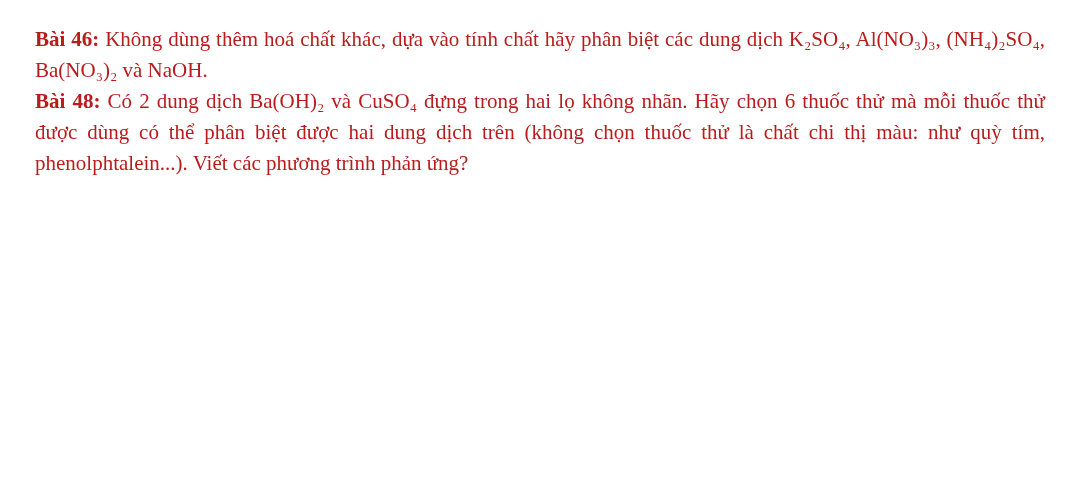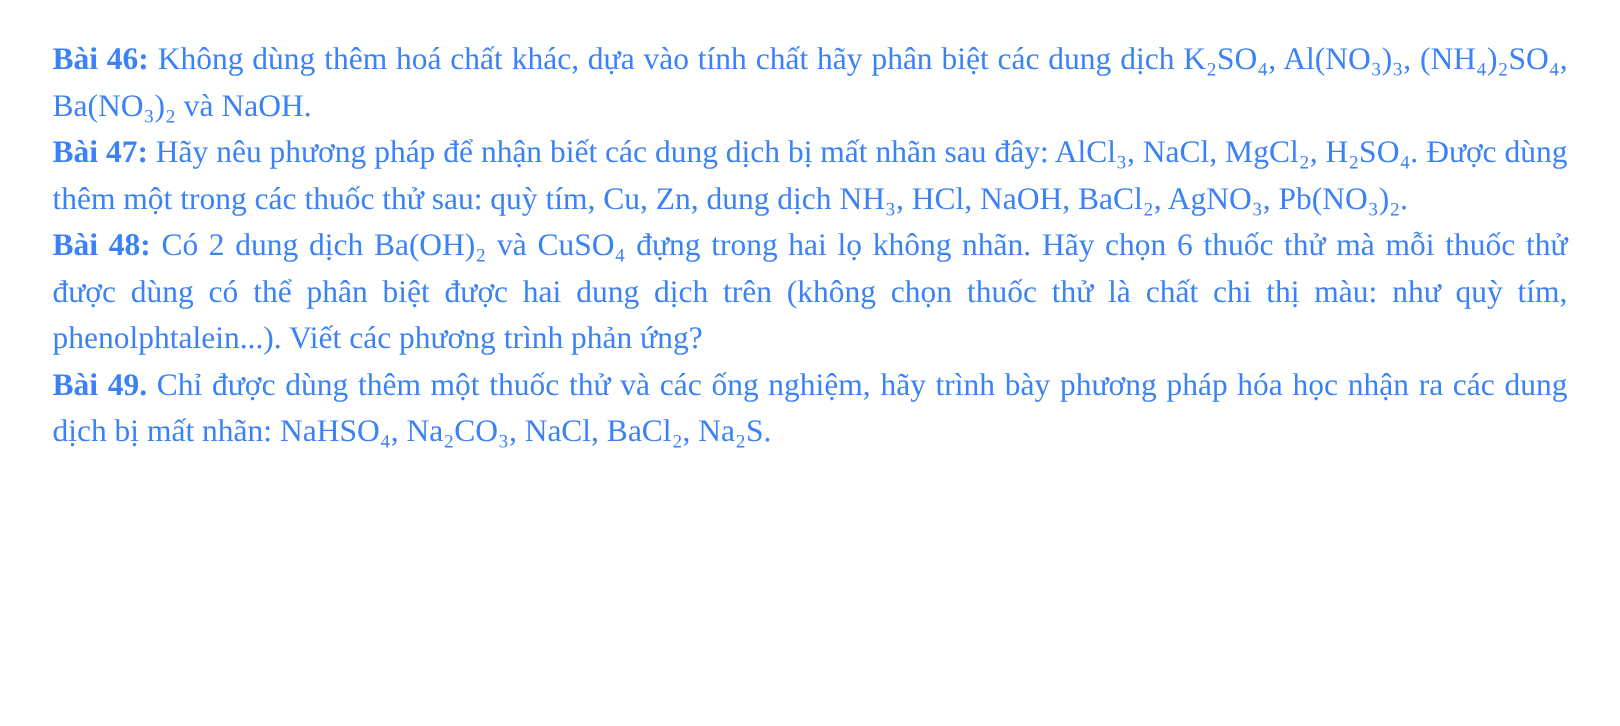--- a/index.html
+++ b/index.html
@@ -10,38 +10,36 @@
   .page {
     width: 1080px;
     height: 484px;
     box-sizing: border-box;
     background: #ffffff;
     padding: 24px 35px 0 35px;
     overflow: hidden;
     font-family: "Liberation Serif", "DejaVu Serif", serif;
     font-size: 21px;
     line-height: 31px;
-    color: #3b82f6;
+    color: #b91c1c;
   }
   .para {
     margin: 0;
     text-align: justify;
     text-justify: inter-word;
   }
   .para .label {
     font-weight: bold;
   }
 </style>
 </head>
 <body>
 
 <div class="page">
 
   <p class="para"><span class="label">Bài 46:</span><span> Không dùng thêm hoá chất khác, dựa vào tính chất hãy phân biệt các dung dịch K₂SO₄, Al(NO₃)₃, (NH₄)₂SO₄, Ba(NO₃)₂ và NaOH.</span></p>
 
-  <p class="para"><span class="label">Bài 47:</span><span> Hãy nêu phương pháp để nhận biết các dung dịch bị mất nhãn sau đây: AlCl₃, NaCl, MgCl₂, H₂SO₄. Được dùng thêm một trong các thuốc thử sau: quỳ tím, Cu, Zn, dung dịch NH₃, HCl, NaOH, BaCl₂, AgNO₃, Pb(NO₃)₂.</span></p>
 
   <p class="para"><span class="label">Bài 48:</span><span> Có 2 dung dịch Ba(OH)₂ và CuSO₄ đựng trong hai lọ không nhãn. Hãy chọn 6 thuốc thử mà mỗi thuốc thử được dùng có thể phân biệt được hai dung dịch trên (không chọn thuốc thử là chất chi thị màu: như quỳ tím, phenolphtalein...). Viết các phương trình phản ứng?</span></p>
 
-  <p class="para"><span class="label">Bài 49.</span><span> Chỉ được dùng thêm một thuốc thử và các ống nghiệm, hãy trình bày phương pháp hóa học nhận ra các dung dịch bị mất nhãn: NaHSO₄, Na₂CO₃, NaCl, BaCl₂, Na₂S.</span></p>
 
 
 </div>
 
 </body></html>

